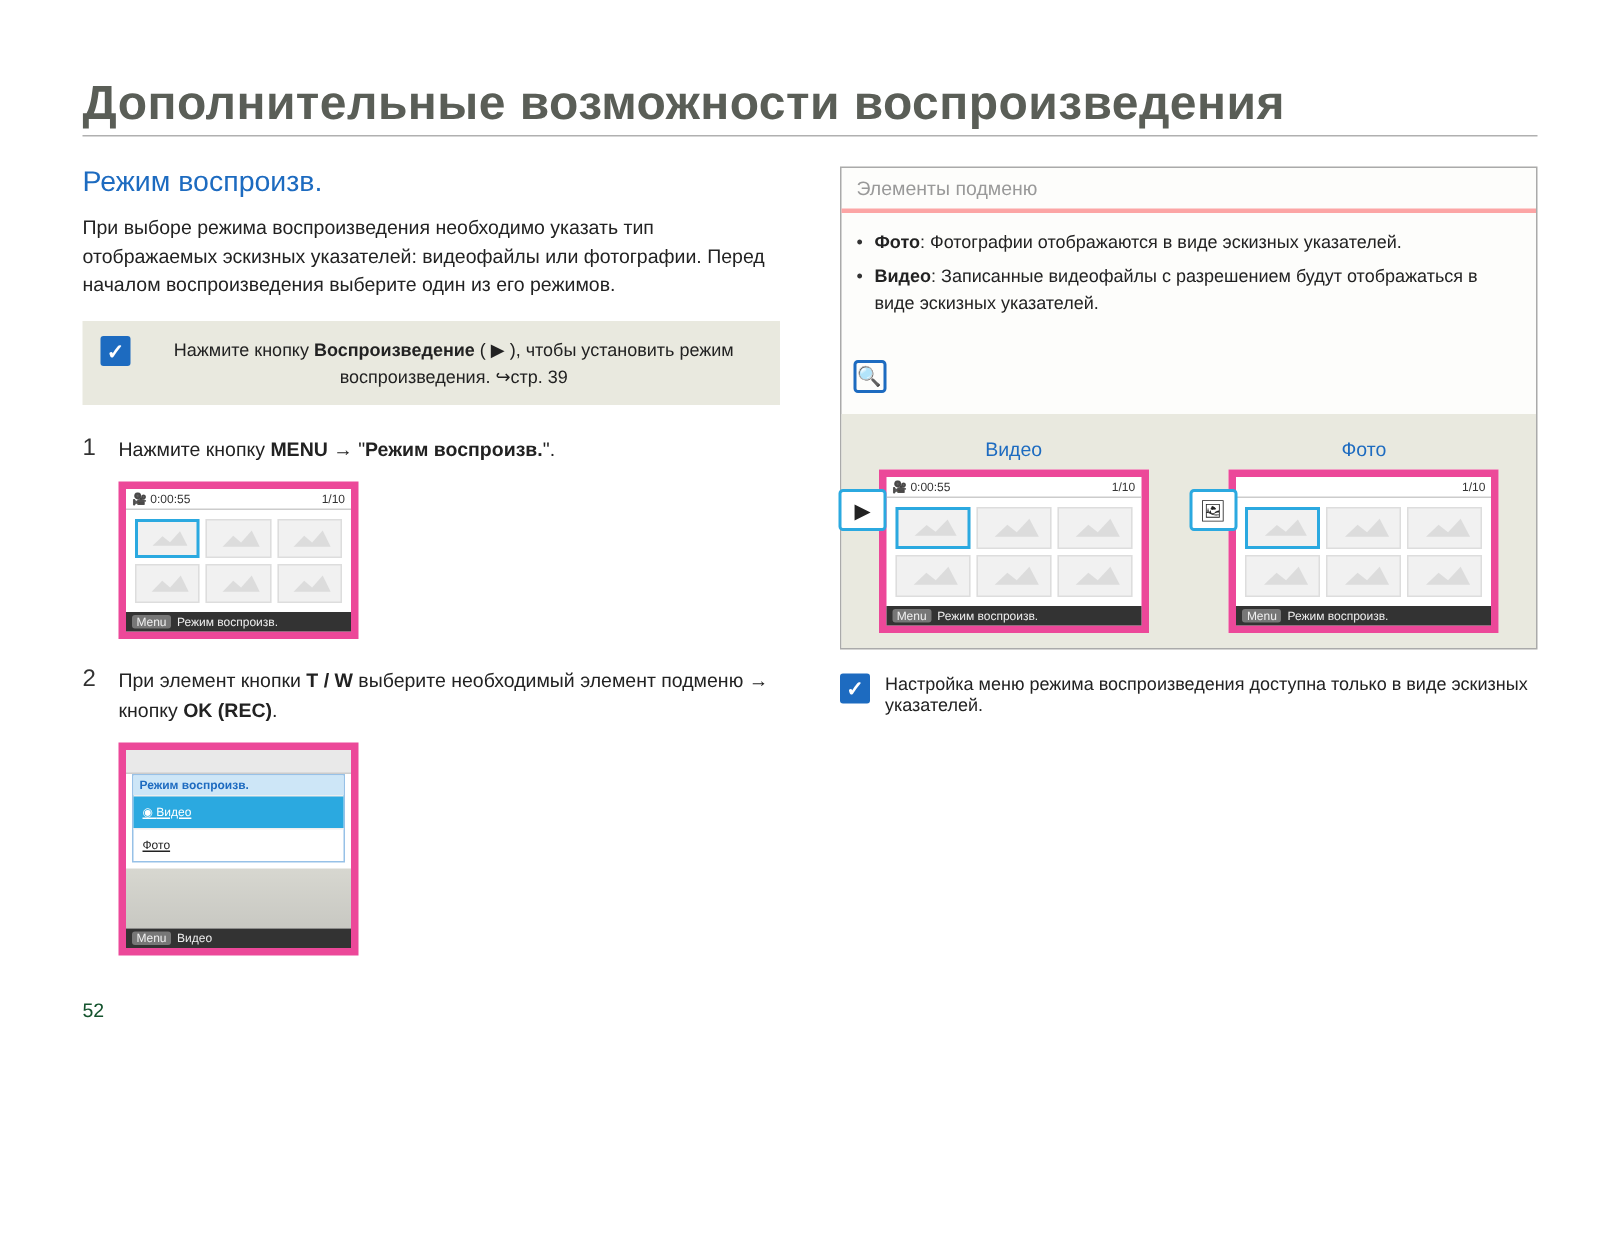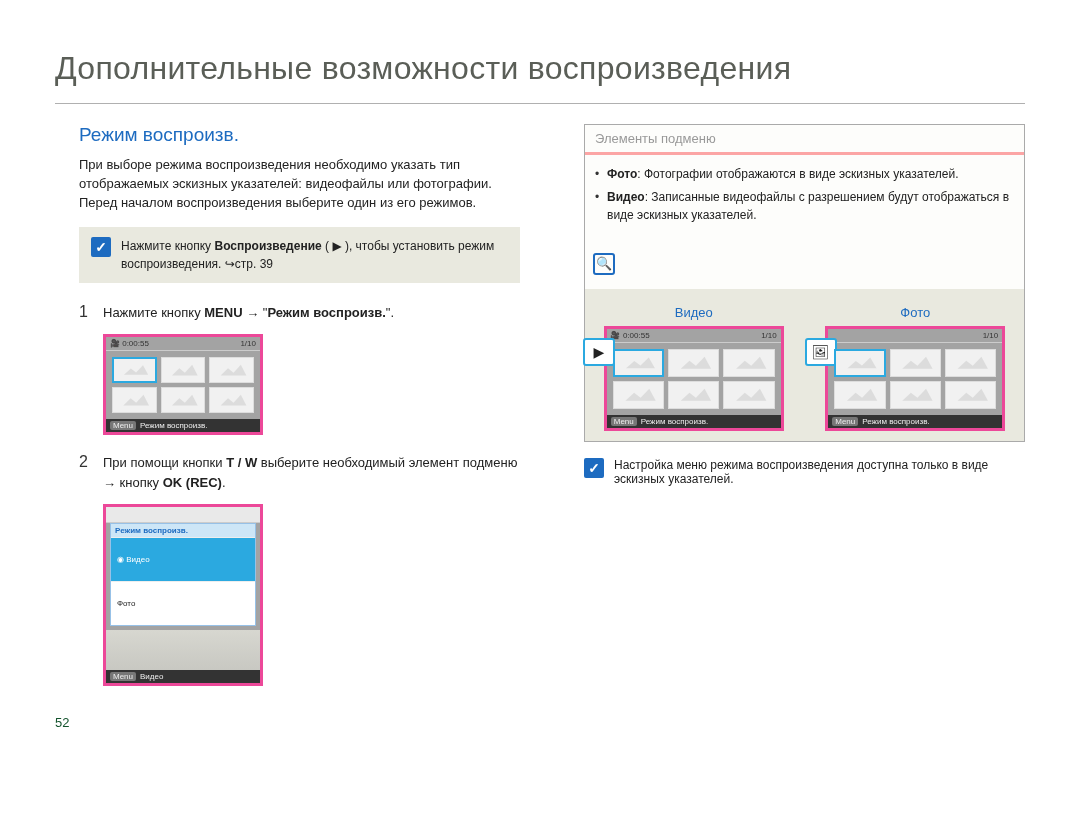--- a/index.html
+++ b/index.html
@@ -1,46 +1,46 @@
 <!DOCTYPE html>
 <html><head>
 <meta charset="utf-8">
 <style>
   * { box-sizing: border-box; margin: 0; padding: 0; }
   body { font-family: Arial, sans-serif; font-size: 13px; color: #222; background: #fff; width: 1080px; margin: 0 auto; }
   .page { padding: 50px 55px 30px 55px; position: relative; }
-  h1 { font-size: 32px; font-weight: 400; color: #5a5e57; border-bottom: 1px solid #b0b0b0; padding-bottom: 16px; margin-bottom: 20px; letter-spacing: .3px; }
+  h1 { font-size: 32px; font-weight: 700; color: #5a5e57; border-bottom: 1px solid #b0b0b0; padding-bottom: 3px; margin-bottom: 20px; letter-spacing: .3px; }
   .cols { display: flex; gap: 40px; }
-  .col { flex: 1; margin-left: 24px; }
+  .col { flex: 1; }
   h2 { color: #1d6bc0; font-size: 19px; font-weight: 500; margin-bottom: 10px; }
   p { line-height: 1.45; margin-bottom: 14px; }
   .note { background: #e9e9df; padding: 10px 12px; display: flex; gap: 10px; align-items: flex-start; margin: 14px 0 20px; }
   .note-icon { width: 20px; height: 20px; flex: none; background: #1d6bc0; border-radius: 2px; display: flex; align-items: center; justify-content: center; color: #fff; font-size: 14px; font-weight: bold; }
-  .note-body { font-size: 12px; line-height: 1.5; }
+  .note-body { font-size: 12px; line-height: 1.5; text-align: center; }
   .step { display: flex; gap: 10px; margin-bottom: 12px; }
   .step-num { font-size: 16px; color: #333; width: 14px; flex: none; }
   .step-body { font-size: 13px; line-height: 1.5; }
   .step-body b { font-weight: bold; }
 
   
-  .screen { border: 3px solid #ec4899; background: #a3a3a3; width: 160px; margin: 12px 0 18px 24px; }
+  .screen { border: 5px solid #ec4899; background: #ffffff; width: 160px; margin: 12px 0 18px 24px; }
   .screen-small .status { font-size: 8px; padding: 2px 4px; display: flex; justify-content: space-between; color: #333; border-bottom: 1px solid #ccc; }
   .thumbs { display: grid; grid-template-columns: repeat(3,1fr); gap: 4px; padding: 6px; }
   .thumbs .t { height: 26px; background: #f1f1f1; border: 1px solid #ddd; position: relative; }
   .thumbs .t.sel { border: 2px solid #2ba9e0; }
   .thumbs .t::after { content: ""; position: absolute; inset: 3px; background: #cfcfcf; opacity: .6; clip-path: polygon(20% 80%,40% 40%,55% 65%,75% 20%,90% 80%); }
   .screen-foot { font-size: 8px; background: #333; color: #eee; padding: 2px 4px; display: flex; gap: 4px; }
   .screen-foot .tag { background: #777; padding: 0 3px; border-radius: 2px; }
 
   
   .menu-screen { width: 160px; }
   .menu-top { height: 16px; background: #e9e9e9; border-bottom: 1px solid #ccc; position: relative; }
   .menu-pop { border: 1px solid #97c1e7; background: #fff; margin: 0 4px 4px; font-size: 8px; }
   .menu-pop .hdr { background: #cde6f7; color: #1d6bc0; padding: 2px 4px; font-weight: bold; }
-  .menu-pop .row { padding: 17px 6px; border-top: 1px solid #eee; }
+  .menu-pop .row { padding: 6px 6px; border-top: 1px solid #eee; text-decoration: underline; }
   .menu-pop .row.sel { background: #2ba9e0; color: #fff; }
   .menu-bg { height: 40px; background: linear-gradient(#d7d7d0,#c8c8c2); }
 
   
   .box { border: 1px solid #aaa; background: #fdfdfb; }
   .box-title { font-size: 13px; color: #999; font-weight: 500; border-bottom: 3px solid #fca5a5; padding: 6px 10px; }
   .box ul { list-style: none; padding: 10px 14px 12px 22px; font-size: 12px; line-height: 1.55; }
   .box ul li { position: relative; margin-bottom: 4px; }
   .box ul li::before { content: "•"; position: absolute; left: -12px; color: #333; }
   .box ul li b { font-weight: bold; }
@@ -99,21 +99,21 @@
         </div>
         <div class="screen-foot">
           <span class="tag">Menu</span>
           <span>Режим воспроизв.</span>
         </div>
       </div>
 
       <div class="step">
         <div class="step-num">2</div>
         <div class="step-body">
-          <span>При помощи кнопки </span><b>T / W</b><span> выберите необходимый элемент подменю → кнопку </span><b>OK (REC)</b><span>.</span>
+          <span>При элемент кнопки </span><b>T / W</b><span> выберите необходимый элемент подменю → кнопку </span><b>OK (REC)</b><span>.</span>
         </div>
       </div>
 
       <div class="screen menu-screen">
         <div class="menu-top"></div>
         <div class="menu-pop">
           <div class="hdr">Режим воспроизв.</div>
           <div class="row sel">◉ <span>Видео</span></div>
           <div class="row"><span>Фото</span></div>
         </div>

